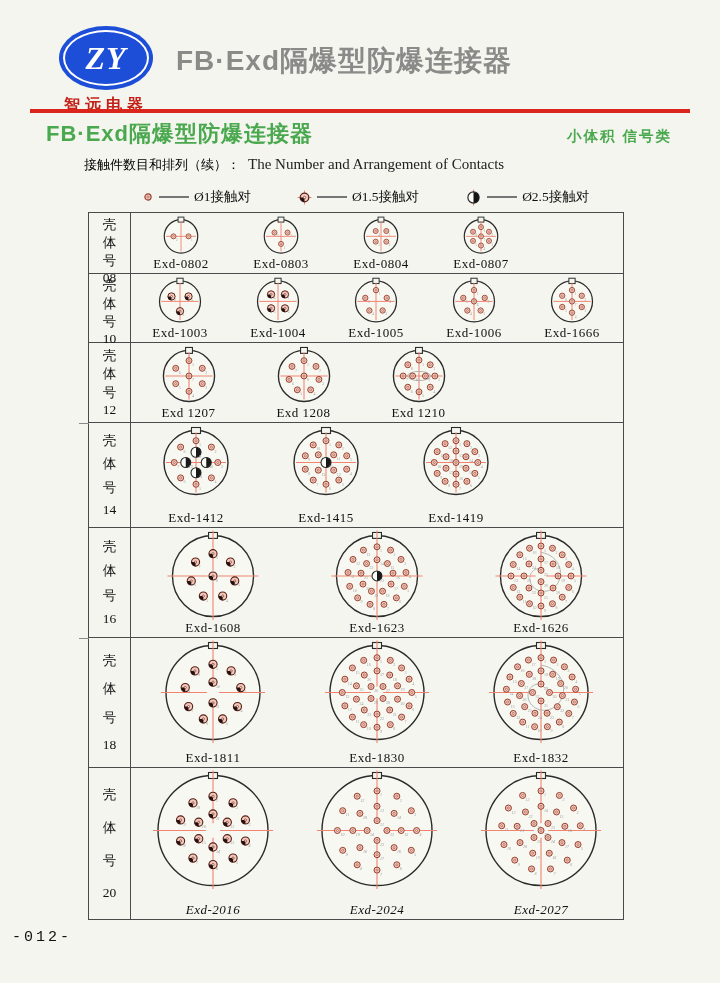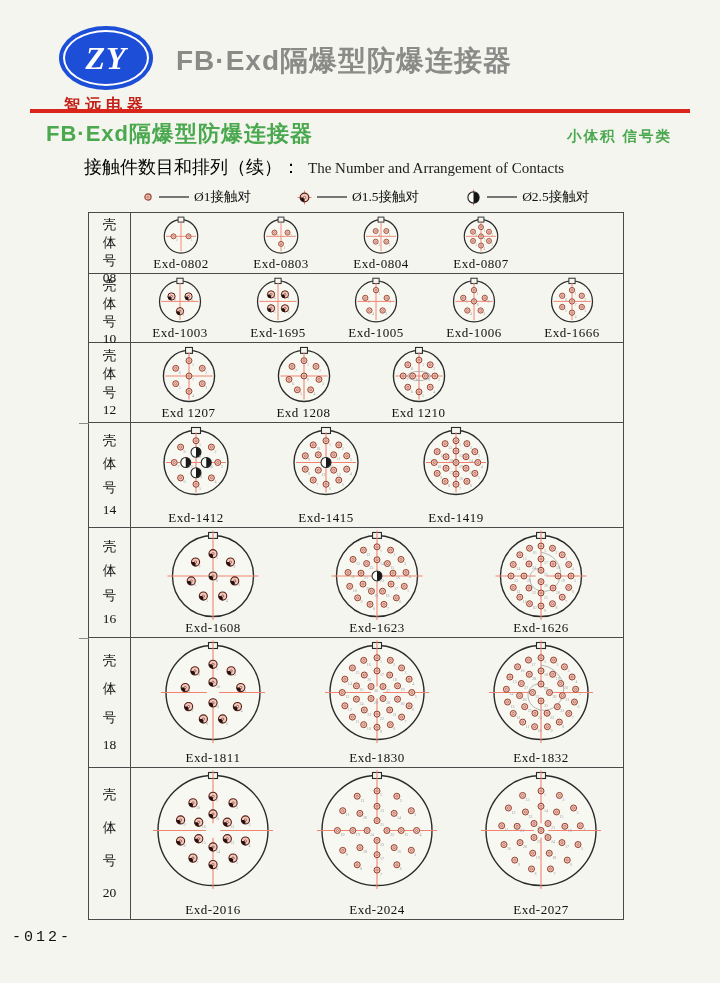--- a/index.html
+++ b/index.html
@@ -13,21 +13,21 @@
   .logo-zy{color:#fff;font-family:"Liberation Serif","DejaVu Serif",serif;font-style:italic;
            font-weight:bold;font-size:32px;letter-spacing:1px;}
   .logo-cn{margin-top:5px;color:#c32017;font-weight:bold;font-size:16px;letter-spacing:5px;
            font-family:"Liberation Serif","DejaVu Serif",serif;}
   .header-title{position:absolute;left:176px;top:42px;font-size:28px;font-weight:bold;color:#8a8a88;letter-spacing:1px;}
   .header-rule{position:absolute;left:30px;right:30px;top:109px;height:4px;background:#da251d;}
   .subtitle{position:absolute;left:46px;top:119px;font-size:22px;font-weight:bold;color:#4aa84e;letter-spacing:1px;}
   .subtitle-cat{position:absolute;right:48px;top:127px;font-size:14.5px;font-weight:bold;color:#4aa84e;letter-spacing:2px;}
   
   .section{position:absolute;left:84px;top:155px;font-family:"Liberation Serif","DejaVu Serif",serif;}
-  .section-zh{font-size:18px;color:#000;}
+  .section-zh{font-size:13px;color:#000;}
   .section-en{font-size:15px;color:#222;padding-left:8px;}
   
   .legend{position:absolute;left:142px;top:188px;display:flex;align-items:center;gap:46px;
           font-family:"Liberation Serif","DejaVu Serif",serif;font-size:13.5px;color:#111;}
   .legend-item{display:flex;align-items:center;gap:5px;}
   .legend-dash{display:inline-block;width:30px;height:2px;background:#767676;}
   
   .ctable{position:absolute;left:88px;top:212px;width:534px;border:1px solid #4a4a4a;}
   .trow{display:flex;box-sizing:border-box;border-bottom:1px solid #4a4a4a;}
   .trow:last-child{border-bottom:none;}
@@ -283,21 +283,21 @@
                 <circle r="1.1" fill="#fdf2ec" stroke="#571f15" stroke-width="0.6"></circle>
                 <text x="3" y="5.6" font-size="4" fill="#9b9b9b" font-family="&quot;Liberation Serif&quot;,serif">3</text>
               </g>
               <g transform="translate(-7.81 -7.81)">
                 <circle r="4.1" fill="#f4c7ba" stroke="#571f15" stroke-width="1.1"></circle>
                 <path d="M0 0 L0 4.1 A4.1 4.1 0 0 1 -4.1 0 Z" fill="#221110"></path>
                 <circle r="1.1" fill="#fdf2ec" stroke="#571f15" stroke-width="0.6"></circle>
                 <text x="3" y="5.6" font-size="4" fill="#9b9b9b" font-family="&quot;Liberation Serif&quot;,serif">4</text>
               </g>
             </svg>
-            <div class="conn-label">Exd-1695</div>
+            <div class="conn-label">Exd-1004</div>
           </div>
           <div class="conn" style="width: 98px;">
             <svg width="58" height="55" viewBox="-29 -28.5 58 55">
               <circle r="23" fill="#f7f8f2" stroke="#2b2b2b" stroke-width="1.4"></circle>
               <rect x="-3.5" y="-26" width="7" height="6" fill="#f3f5ee" stroke="#2b2b2b" stroke-width="1.1"></rect>
               <line x1="0" y1="-21" x2="0" y2="21" stroke="#f2836f" stroke-width="1.1"></line>
               <line x1="-21" y1="0" x2="21" y2="0" stroke="#f2836f" stroke-width="1.1"></line>
               <g transform="translate(0.00 -12.65)">
                 <circle r="3" fill="#f4c7ba" stroke="#96402e" stroke-width="1"></circle>
                 <circle r="1" fill="#fdf2ec" stroke="#96402e" stroke-width="0.6"></circle>
@@ -1598,21 +1598,21 @@
           </div>
         </div>
       </div>
       <div class="trow" style="height: 151px;">
         <div class="shell-cell">
           <div>壳</div>
           <div>体</div>
           <div>号</div>
           <div>20</div>
         </div>
-        <div class="conn-cell" style="justify-content: space-evenly;">
+        <div class="conn-cell" style="justify-content: space-evenly; font-style: italic;">
           <div class="conn" style="width: 176px;">
             <svg width="122" height="119" viewBox="-61 -60.5 122 119">
               <circle r="55" fill="#f7f8f2" stroke="#2b2b2b" stroke-width="1.4"></circle>
               <rect x="-4.5" y="-58" width="9" height="6" fill="#f3f5ee" stroke="#2b2b2b" stroke-width="1.1"></rect>
               <line x1="0" y1="-60" x2="0" y2="-7.15" stroke="#f2836f" stroke-width="1.1"></line>
               <line x1="0" y1="7.15" x2="0" y2="60" stroke="#f2836f" stroke-width="1.1"></line>
               <line x1="-60" y1="0" x2="-7.15" y2="0" stroke="#f2836f" stroke-width="1.1"></line>
               <line x1="7.15" y1="0" x2="60" y2="0" stroke="#f2836f" stroke-width="1.1"></line>
               <g transform="translate(0.00 -34.10)">
                 <circle r="4.1" fill="#f4c7ba" stroke="#571f15" stroke-width="1.1"></circle>

